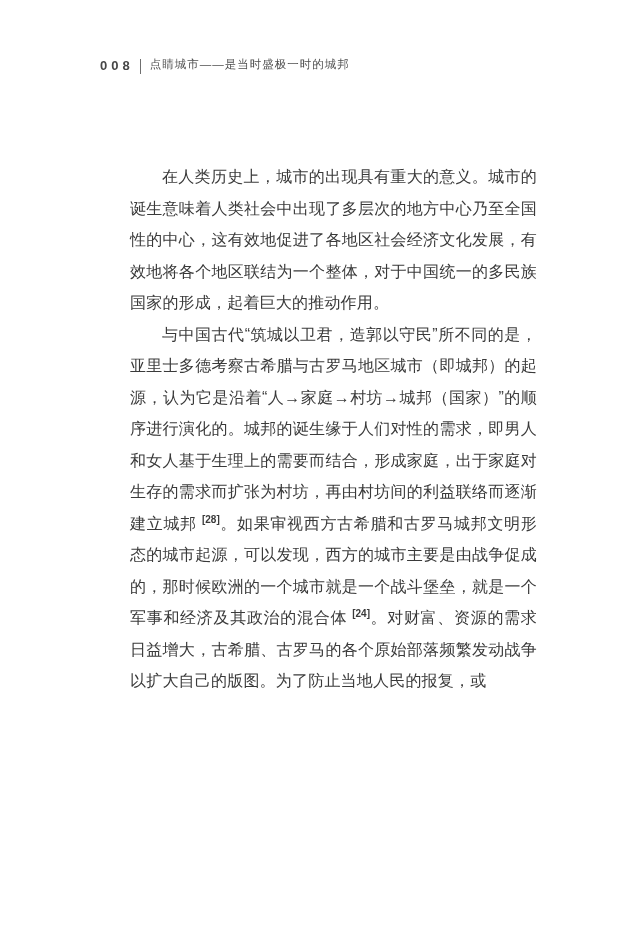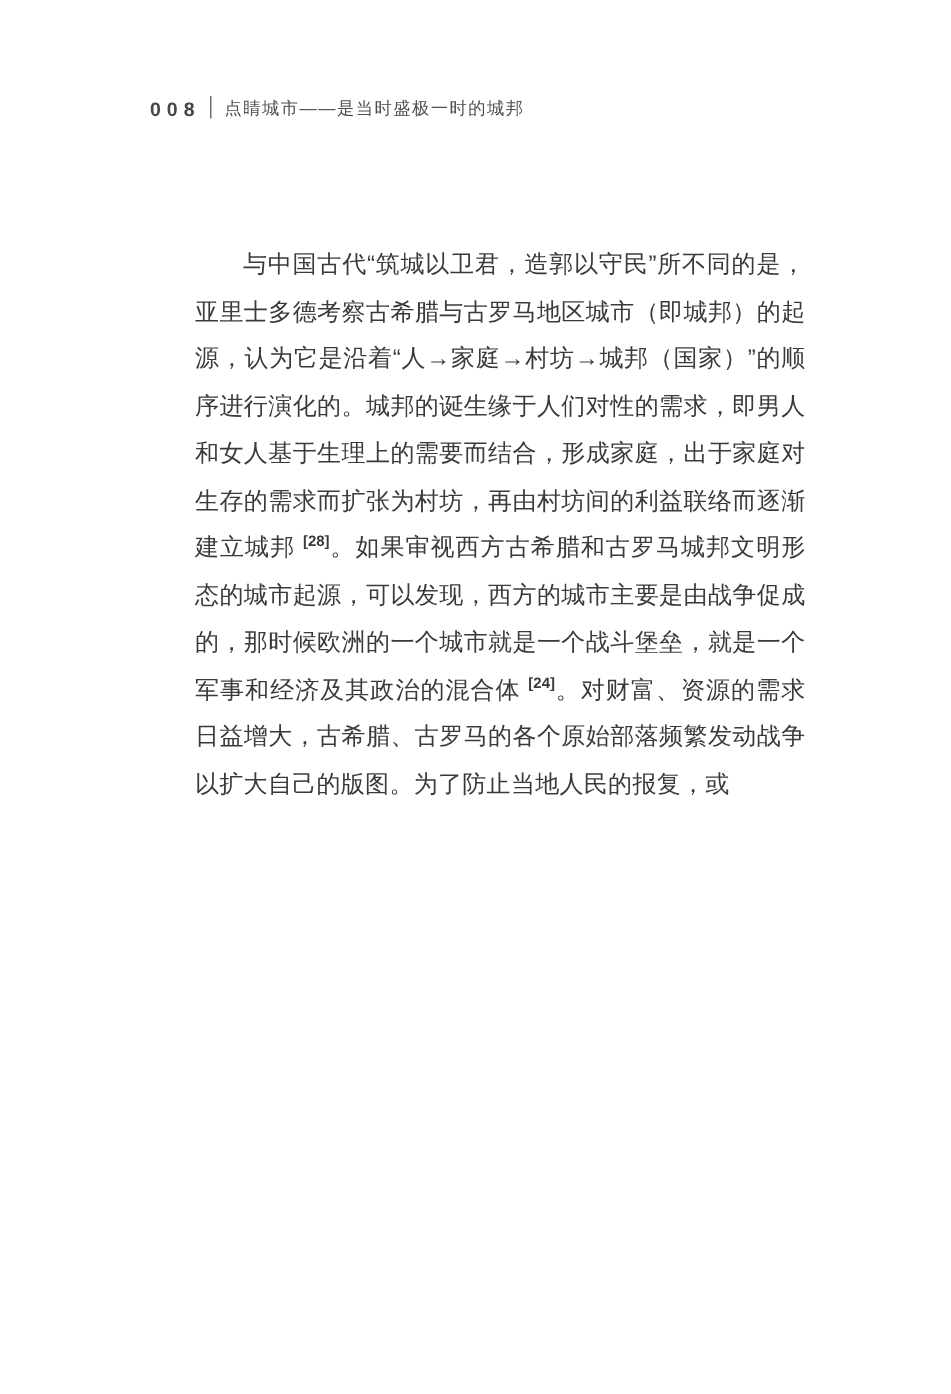--- a/index.html
+++ b/index.html
@@ -14,21 +14,21 @@
     background: #ffffff;
     overflow: hidden;
     font-family: "Liberation Sans", sans-serif;
   }
   
   .running-header {
     position: absolute;
     top: 59px;
     left: 100px;
     display: flex;
-    align-items: flex-end;
+    align-items: flex-start;
     height: 20px;
     color: #4f4f4f;
   }
   .page-number {
     font-size: 13px;
     font-weight: 600;
     letter-spacing: 4px;
     color: #474747;
     line-height: 1;
   }
@@ -78,16 +78,17 @@
 <div class="page">
 
   <div class="running-header">
     <span class="page-number">008</span>
     <span class="header-divider"></span>
     <span class="book-title">点睛城市——是当时盛极一时的城邦</span>
   </div>
 
   <div class="text-block">
 
+  <p class="para">在人类历史上，城市的出现具有重大的意义。城市的诞生意味着人类社会中出现了多层次的地方中心乃至全国性的中心，这有效地促进了各地区社会经济文化发展，有效地将各个地区联结为一个整体，对于中国统一的多民族国家的形成，起着巨大的推动作用。</p>
       <p class="para">与中国古代“筑城以卫君，造郭以守民”所不同的是，亚里士多德考察古希腊与古罗马地区城市（即城邦）的起源，认为它是沿着“人→家庭→村坊→城邦（国家）”的顺序进行演化的。城邦的诞生缘于人们对性的需求，即男人和女人基于生理上的需要而结合，形成家庭，出于家庭对生存的需求而扩张为村坊，再由村坊间的利益联络而逐渐建立城邦 <sup>[28]</sup>。如果审视西方古希腊和古罗马城邦文明形态的城市起源，可以发现，西方的城市主要是由战争促成的，那时候欧洲的一个城市就是一个战斗堡垒，就是一个军事和经济及其政治的混合体 <sup>[24]</sup>。对财富、资源的需求日益增大，古希腊、古罗马的各个原始部落频繁发动战争以扩大自己的版图。为了防止当地人民的报复，或</p>
     </div>
 
 </div>
 
 </body></html>

